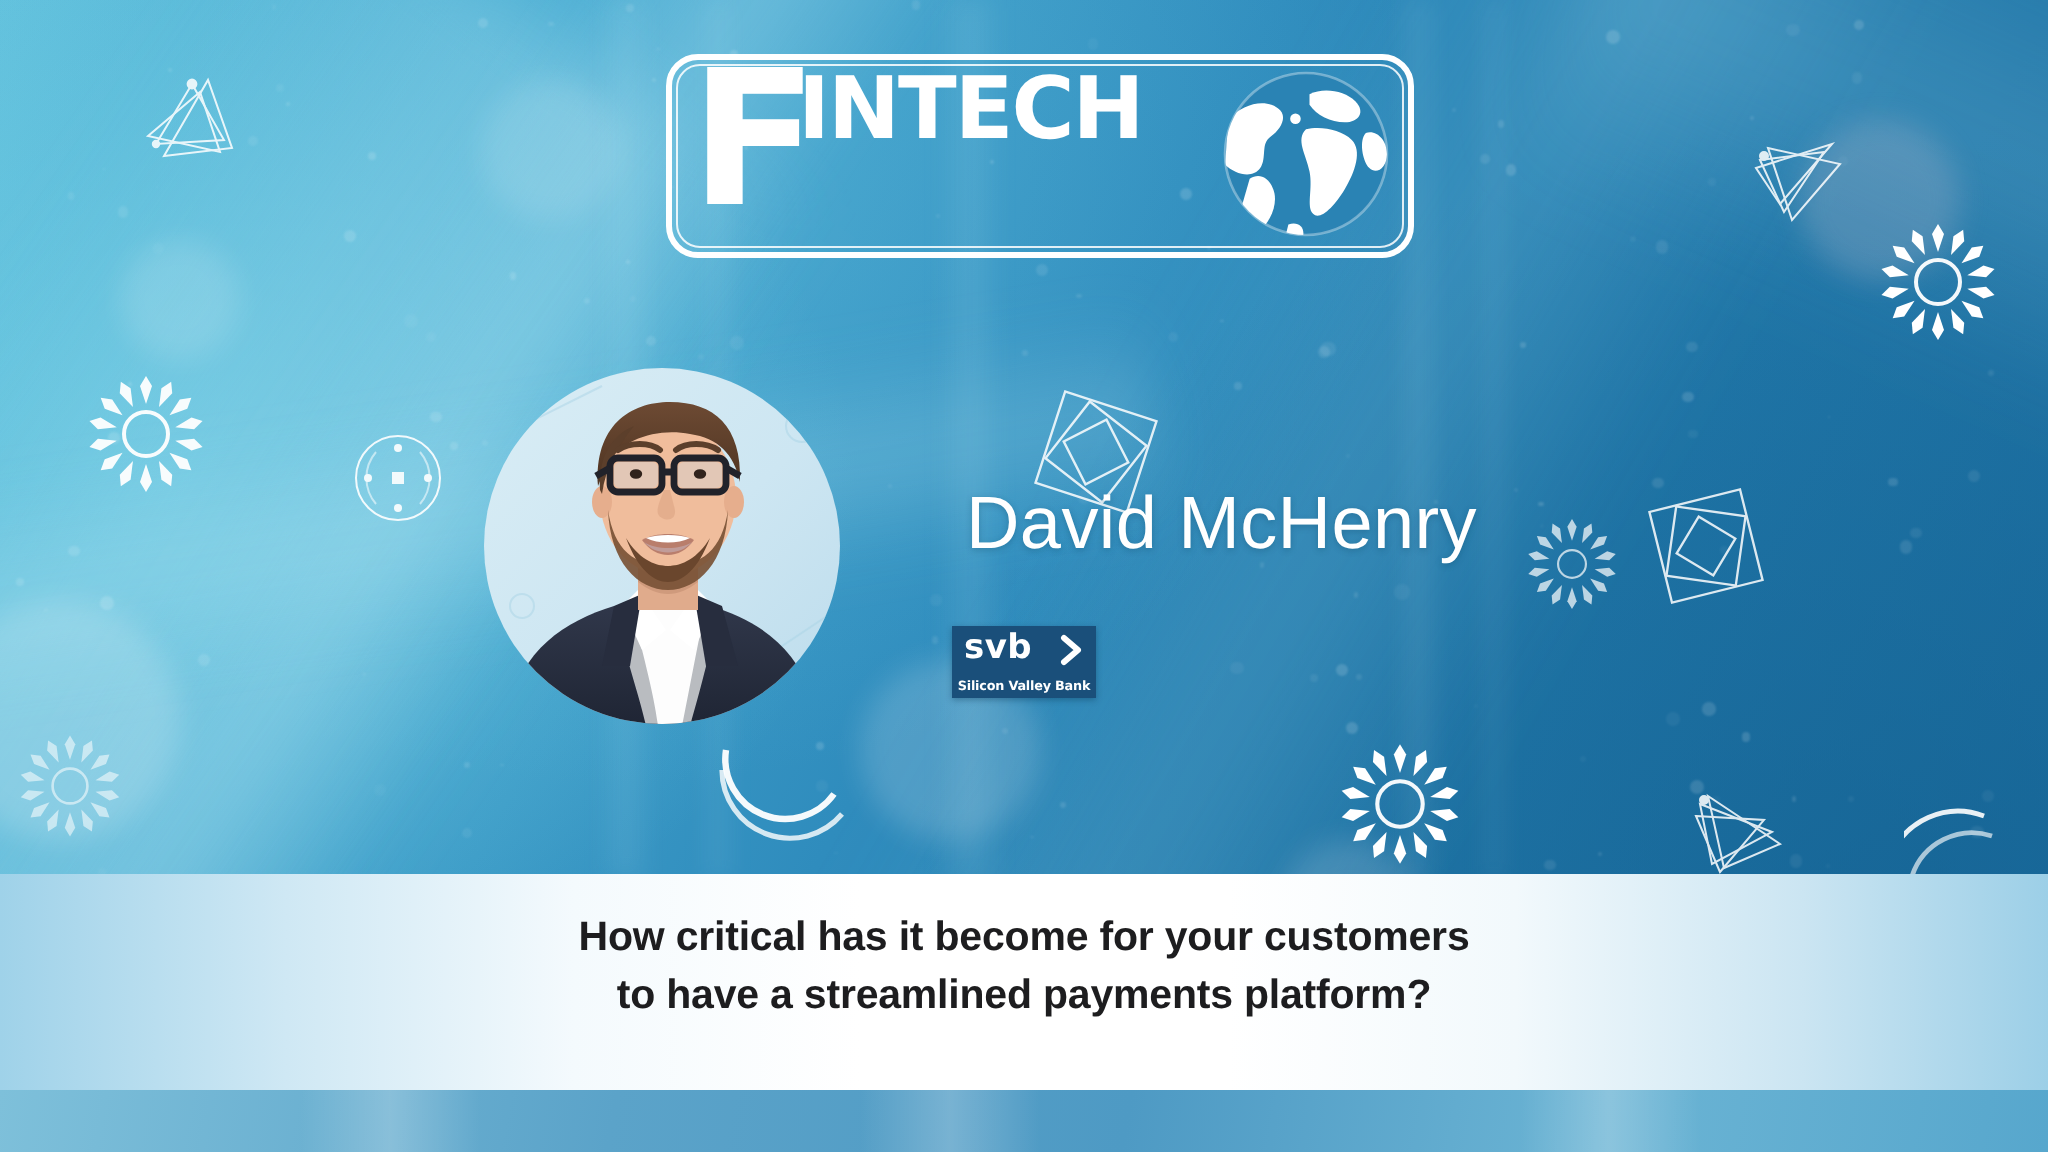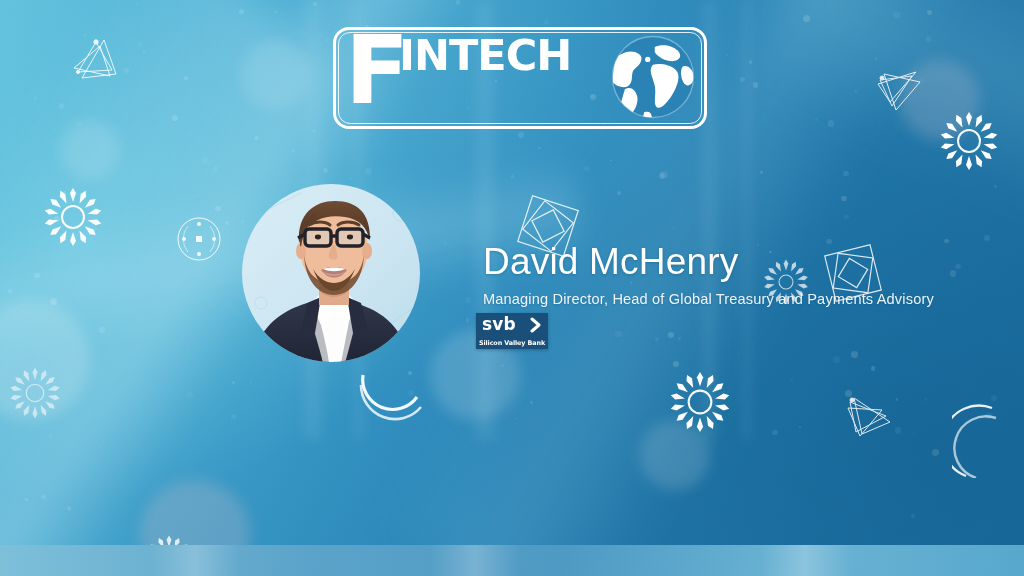--- a/index.html
+++ b/index.html
@@ -736,36 +736,41 @@
         <path d="M4 16 A30 30 0 0 0 58 38"></path>
       </g>
       <g fill="none" stroke="#ffffff" stroke-width="2.6" opacity=".8">
         <path d="M2 26 A34 34 0 0 0 62 48"></path>
       </g>
     </svg>
   </div>
 
   <div id="speaker">
     <div id="sp-name">David McHenry</div>
-    <div id="sp-title">Managing Director, Head of Global Treasury and Payments Advisory</div>
   </div>
 
   <div id="svb">
     <div class="row">
       <div class="mark">svb</div>
       <div class="sep"></div>
       <div class="chev">
         <svg width="14" height="16" viewBox="0 0 14 16">
             <path d="M3 2 L10 8 L3 14" fill="none" stroke="#ffffff" stroke-width="3" stroke-linecap="round" stroke-linejoin="round"></path>
           </svg>
       </div>
     </div>
     <div class="sub">Silicon Valley Bank</div>
   </div>
 
+  <div id="banner">
+    <div class="q">
+      <div>How critical has it become for your customers</div>
+      <div>to have a streamlined payments platform?</div>
+    </div>
+  </div>
 
   <div id="footer">
     <div class="fstreak" style="left:150px;"></div>
     <div class="fstreak" style="left:430px;"></div>
     <div class="fstreak" style="left:760px;"></div>
   </div>
 
 </div>
 
 </body></html>

